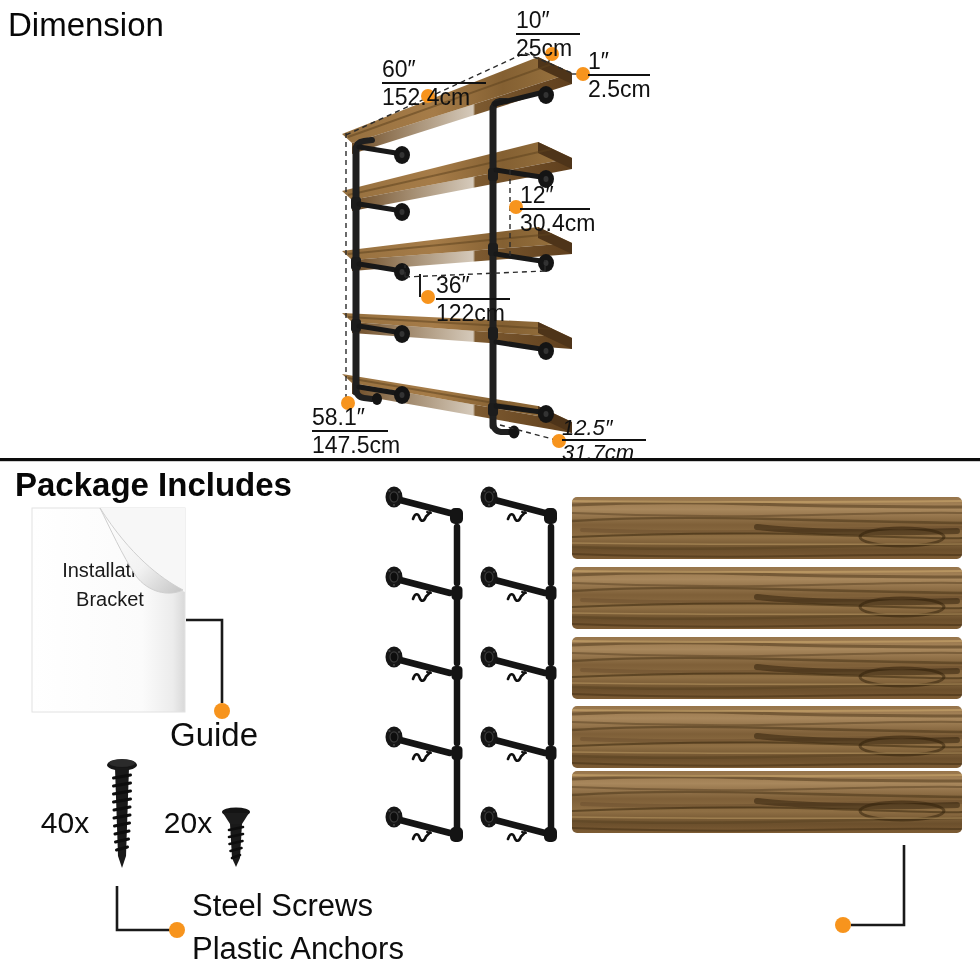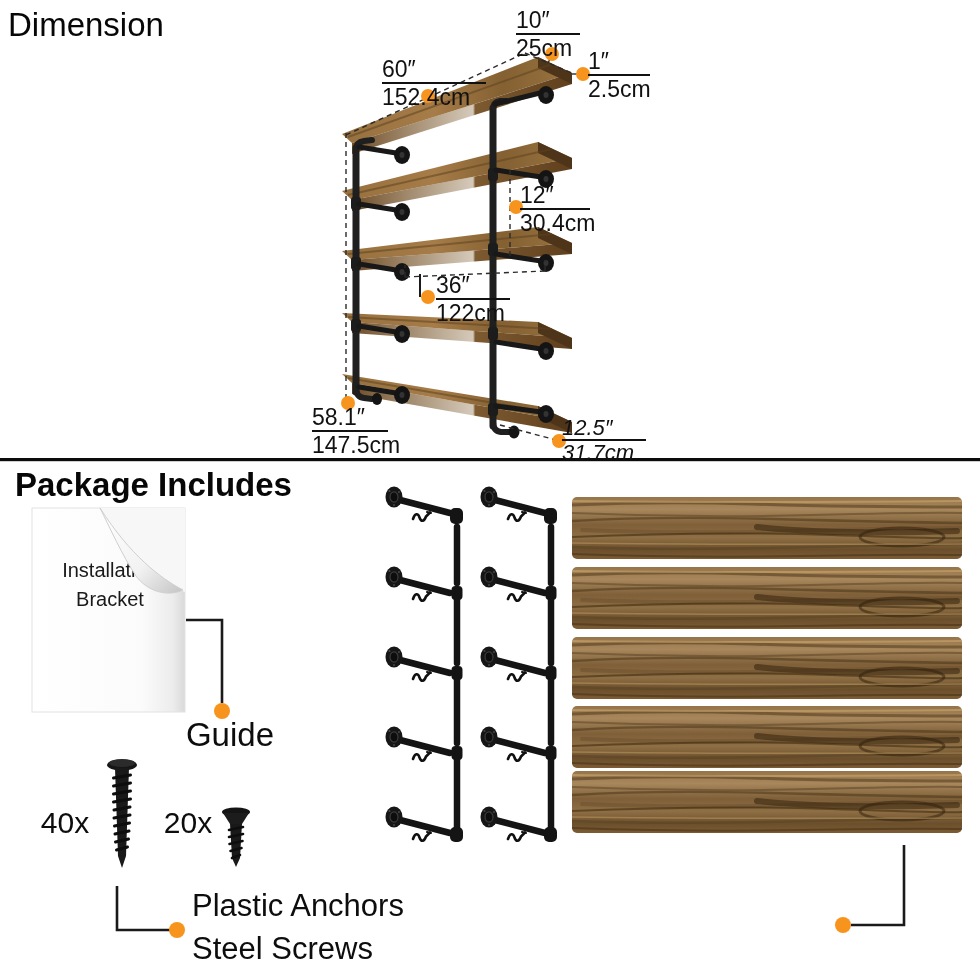--- a/index.html
+++ b/index.html
@@ -3,21 +3,21 @@
 <meta charset="utf-8">
 <style>
   html,body{margin:0;padding:0;background:#fff;}
   body{width:980px;height:980px;position:relative;font-family:"Liberation Sans",sans-serif;color:#0d0d0d;overflow:hidden;}
   .abs{position:absolute;}
   .title{font-size:33px;font-weight:500;letter-spacing:0;color:#070707;white-space:nowrap;}
   .dim{position:absolute;font-size:23px;line-height:24px;font-weight:500;color:#111;}
   .dim .dbar{border-top:2px solid #111;margin:1px 0 1px 0;height:0;}
   .count{position:absolute;font-size:30px;font-weight:500;text-align:center;}
   .biglabel{position:absolute;font-size:31px;line-height:43px;font-weight:500;white-space:nowrap;}
-  .guide{position:absolute;font-size:33px;font-weight:500;text-align:right;}
+  .guide{position:absolute;font-size:33px;font-weight:500;text-align:left;}
   .manualtxt{position:absolute;font-size:20px;line-height:29px;text-align:center;color:#1a1a1a;}
   svg{position:absolute;left:0;top:0;}
 </style>
 </head>
 <body>
 
 <svg width="980" height="980" viewBox="0 0 980 980">
   <defs>
     <linearGradient id="woodTop2" x1="0" y1="0" x2="1" y2="0">
       <stop offset="0" stop-color="#96703f"></stop>
@@ -379,18 +379,18 @@
   <path d="M100,508 C130,555 160,578 183,590 C168,597 148,592 136,576 C122,555 110,528 100,508 Z" fill="url(#foldGrad)" stroke="#cfcfcf" stroke-width="1"></path>
 </svg>
 
 <div class="guide" style="left:170px;top:716px;width:104px;">Guide</div>
 
 <div class="count" style="left:33px;top:806px;width:64px;">40x</div>
 
 <div class="count" style="left:156px;top:806px;width:64px;">20x</div>
 
 <div class="biglabel" style="left:192px;top:884px;">
+  <div>Steel Screws</div>
   <div>Plastic Anchors</div>
-  <div>Steel Screws</div>
 </div>
 
 <div class="biglabel" style="left:578px;top:884px;">
 </div>
 
 </body></html>

